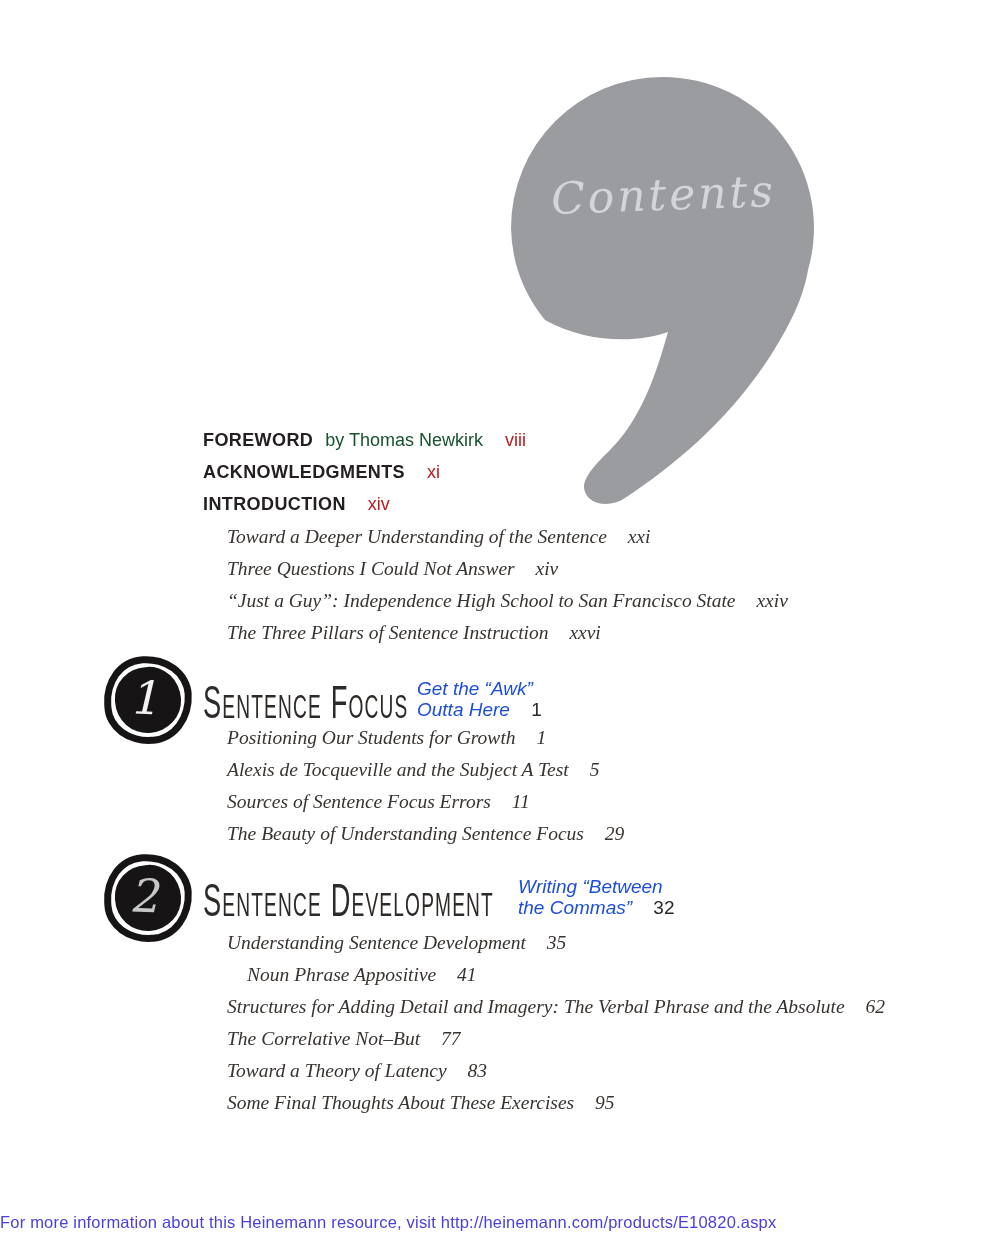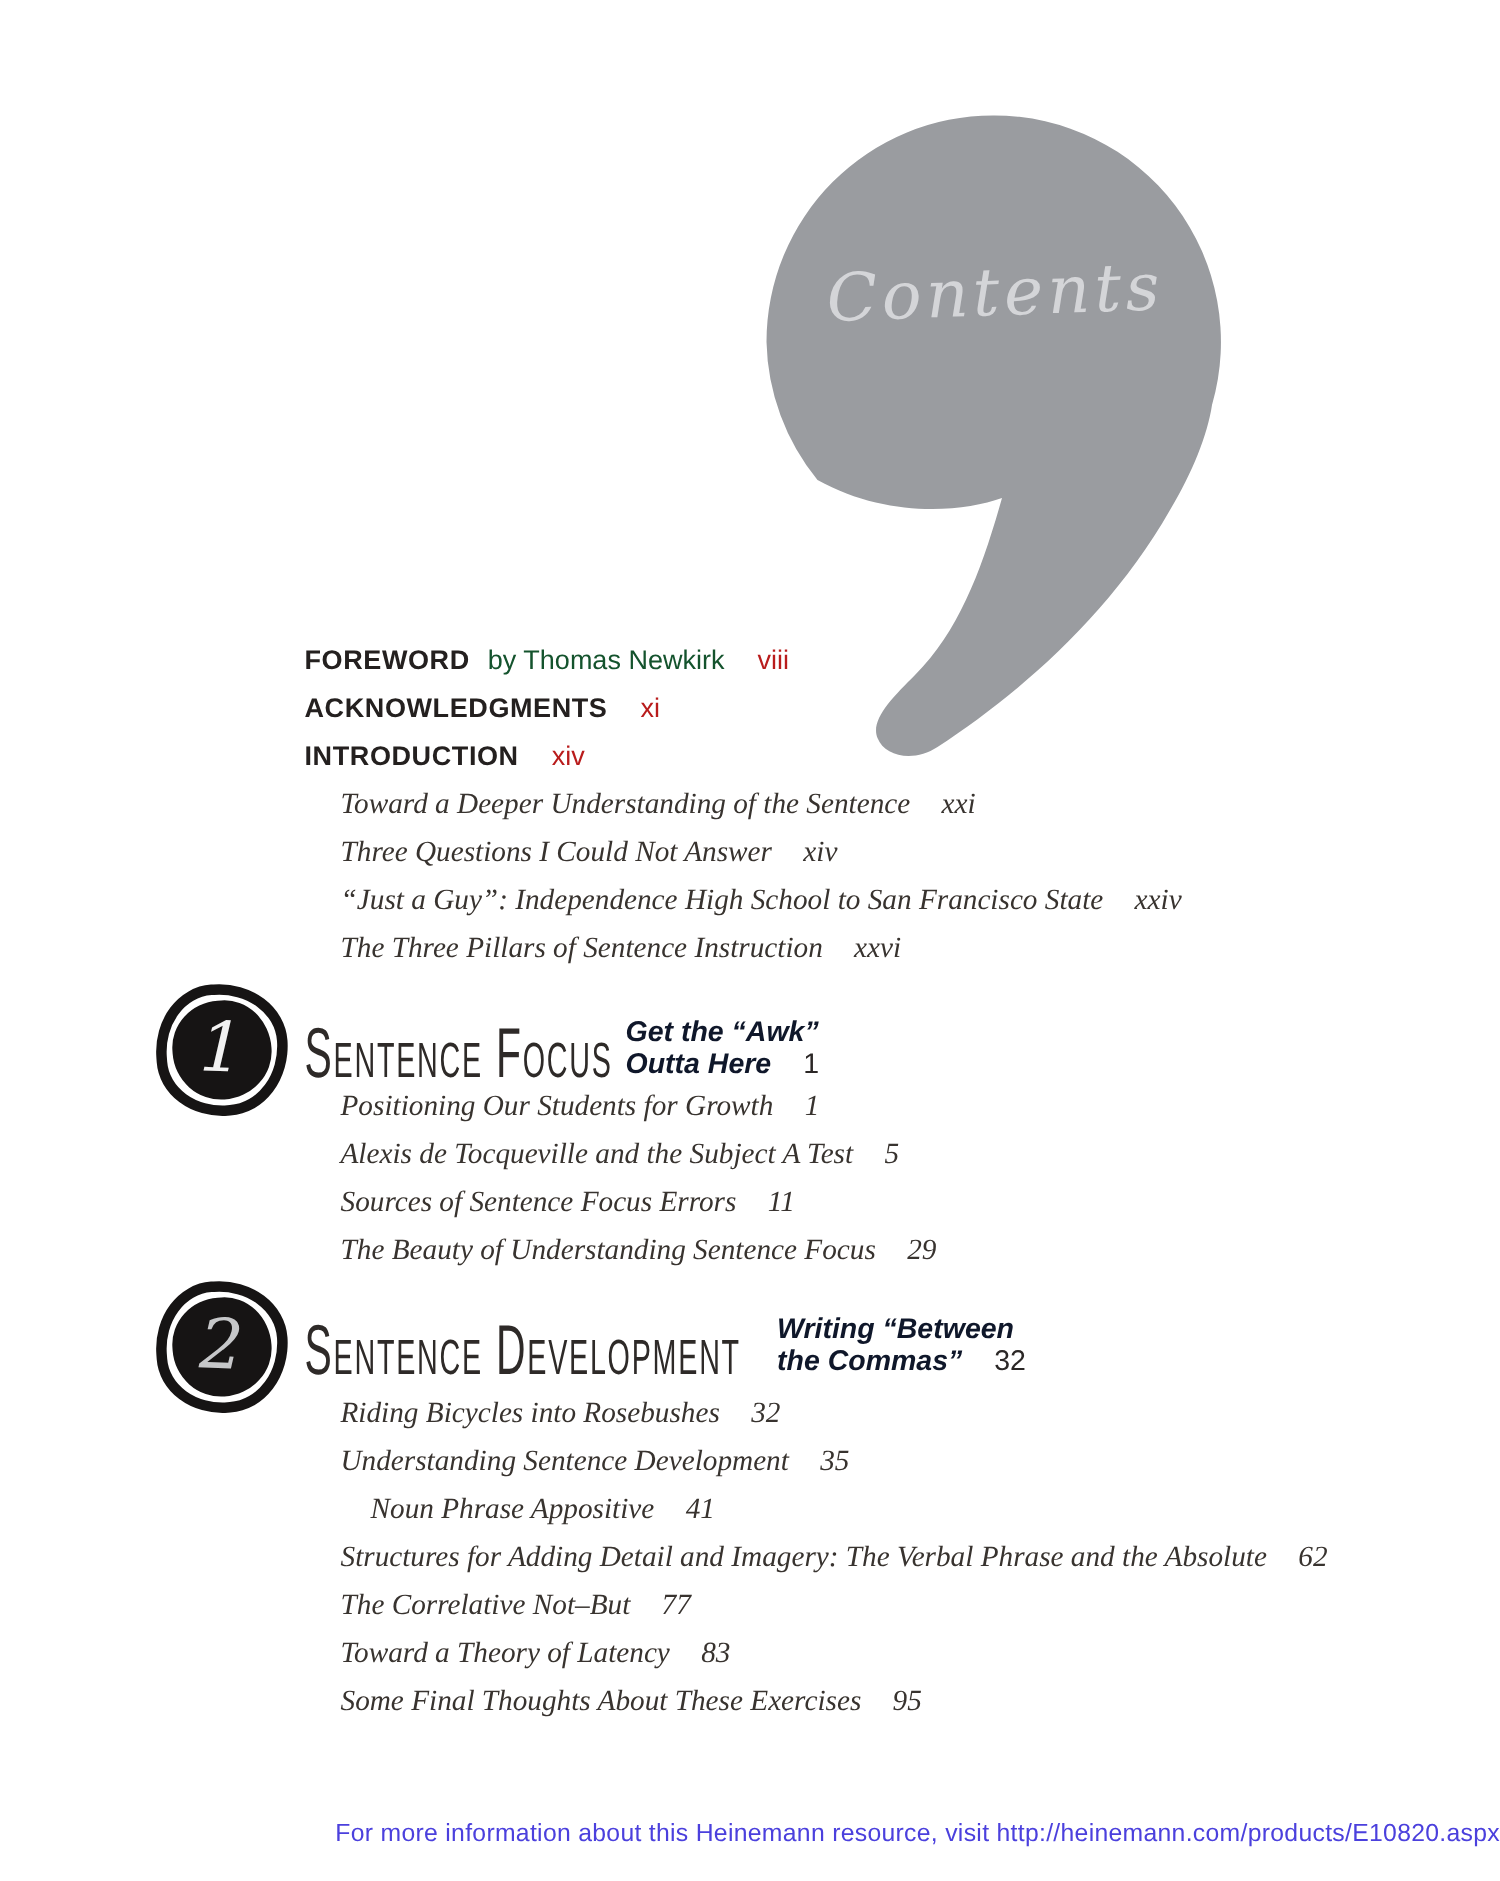--- a/index.html
+++ b/index.html
@@ -55,28 +55,28 @@
   
   .ch-header{position:absolute;left:203px;height:88px;}
   .ch-title{
     position:absolute;left:0;top:0;height:88px;line-height:92px;
     font-variant:small-caps;
     font-size:47px;font-weight:400;letter-spacing:2px;
     color:#2e2a28;white-space:nowrap;
     transform:scaleX(0.58);transform-origin:0 50%;
   }
   .ch-sub{position:absolute;top:22px;font-size:19px;line-height:21px;white-space:nowrap;}
-  .ch-sub .sub-line{font-weight:bold;font-style:italic;color:#0f172a;}
+  .ch-sub .sub-line{font-weight:normal;font-style:italic;color:#1d4ed8;}
   .ch-page{margin-left:16px;font-weight:normal;font-style:normal;color:#2b2726;}
   .ch1-sub{left:214px;}
   .ch2-sub{left:315px;}
   
   .footer{
     position:absolute;left:0;top:1213px;width:100%;
-    text-align:right;font-size:16.5px;letter-spacing:.2px;
+    text-align:left;font-size:16.5px;letter-spacing:.2px;
     color:#4b40dd;
   }
 </style>
 </head>
 <body>
 
 <div class="page">
 
   <svg class="comma-svg" viewBox="500 60 320 445" aria-hidden="true">
     <path fill="#9a9ca0" d="
@@ -173,24 +173,20 @@
     <div class="ch-sub ch2-sub">
       <div class="sub-line">Writing “Between</div>
       <div>
         <span class="sub-line">the Commas”</span>
         <span class="ch-page">32</span>
       </div>
     </div>
   </div>
   <div class="entries" style="left:227px;top:927px;">
     <div class="entry-row">
-      <span>Riding Bicycles into Rosebushes</span>
-      <span class="entry-page">32</span>
-    </div>
-    <div class="entry-row">
       <span>Understanding Sentence Development</span>
       <span class="entry-page">35</span>
     </div>
     <div class="entry-row indent">
       <span>Noun Phrase Appositive</span>
       <span class="entry-page">41</span>
     </div>
     <div class="entry-row">
       <span>Structures for Adding Detail and Imagery: The Verbal Phrase and the Absolute</span>
       <span class="entry-page">62</span>

